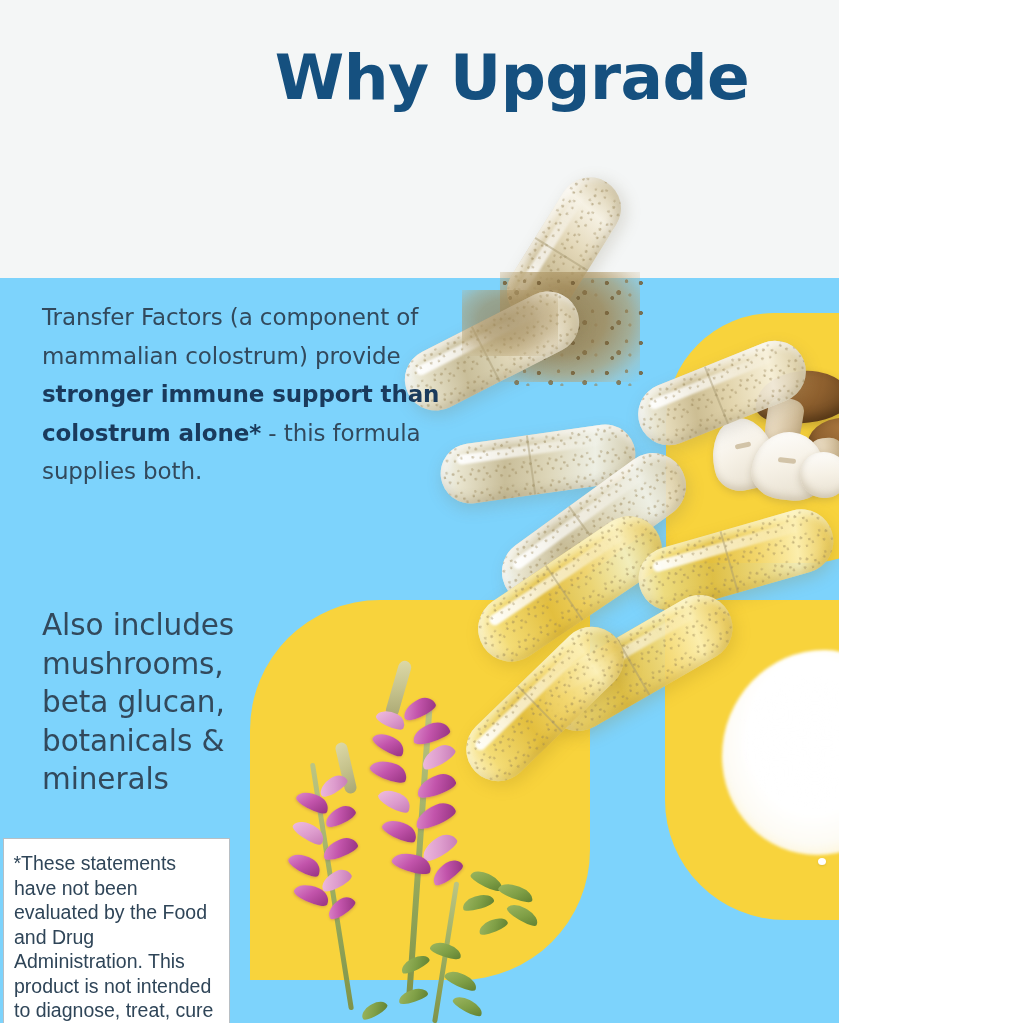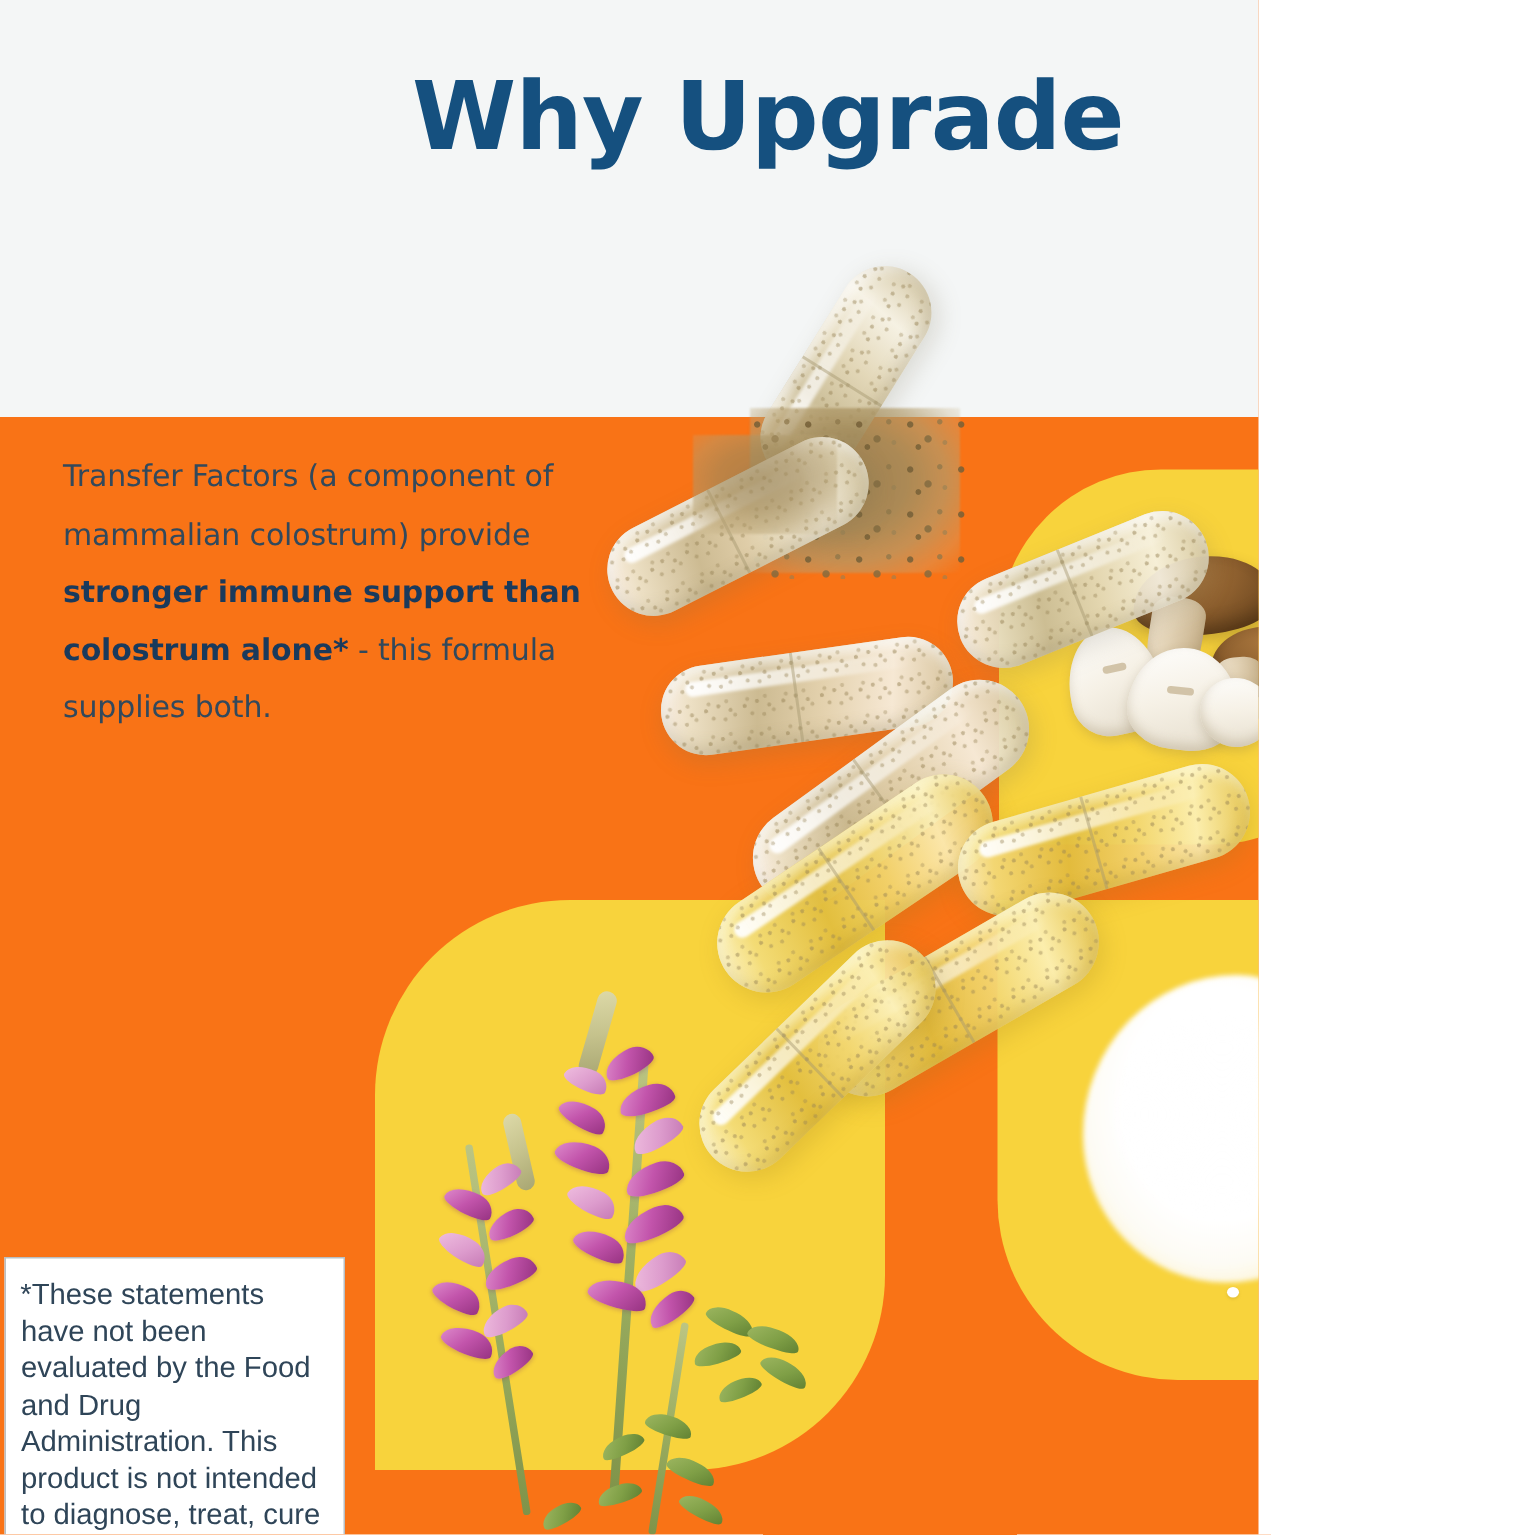--- a/index.html
+++ b/index.html
@@ -6,21 +6,21 @@
   html, body {
     margin: 0;
     padding: 0;
     background: #ffffff;
   }
   #stage {
     position: relative;
     width: 839px;
     height: 1023px;
     overflow: hidden;
-    background: #f97316;
+    background: #7dd3fc;
     font-family: "Liberation Sans", sans-serif;
   }
 
   
   .header-band {
     position: absolute;
     left: 0; top: 0;
     width: 1024px; height: 278px;
     background: #f4f6f6;
   }
@@ -243,21 +243,21 @@
 
   
   .body-col {
     position: absolute;
     left: 42px; top: 298px;
     width: 400px;
   }
   .para {
     color: #32495c;
     font-family: "DejaVu Sans", sans-serif;
-    font-size: 20px;
+    font-size: 23px;
     line-height: 38.5px;
     letter-spacing: -0.1px;
     margin: 0;
   }
   .para b {
     color: #1a3a5c;
     font-weight: 700;
   }
   .para .star { font-weight: 700; color: #1a3a5c; }
   .para-2 {
@@ -408,18 +408,19 @@
         <div class="speck"></div>
       </div>
       <div class="capsule yellowtint" style="left:448px; top:672px; width:194px; height:64px; transform:rotate(-44deg);">
         <div class="speck"></div>
       </div>
     </div>
   </div>
 
   <p class="para body-col"><span>Transfer Factors (a component of mammalian colostrum) provide </span><b>stronger immune support than colostrum alone</b><span class="star">*</span><span> - this formula supplies both.</span></p>
 
+  <p class="para-2">Also includes mushrooms, beta glucan, botanicals &amp; minerals</p>
 
   <div class="disclaimer">
     <p>*These statements have not been evaluated by the Food and Drug Administration. This product is not intended to diagnose, treat, cure or prevent any disease.</p>
   </div>
 
 </div>
 
 </body></html>

